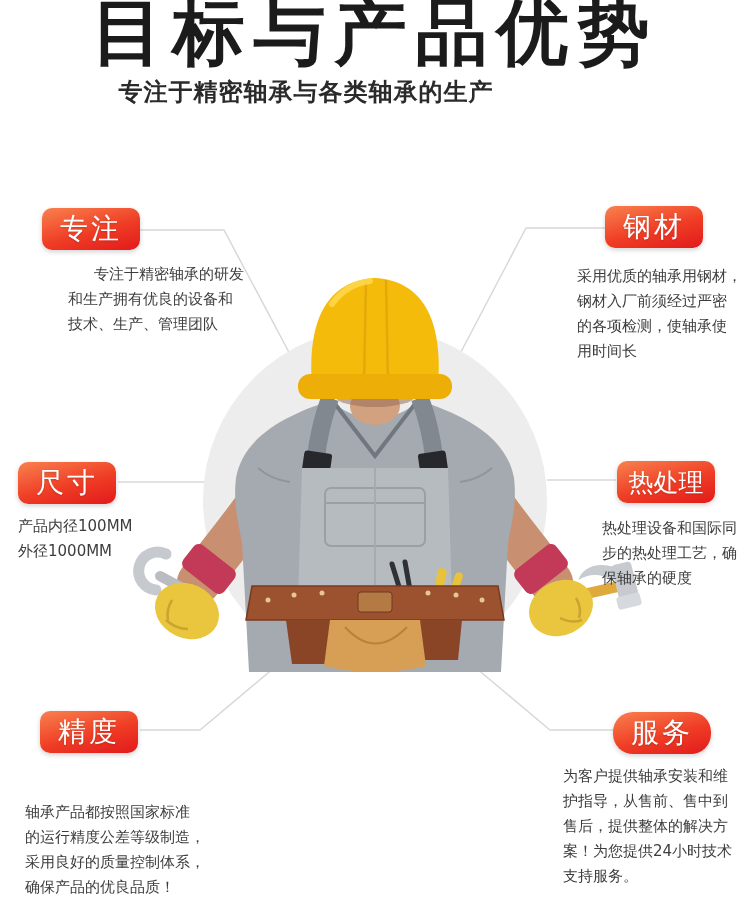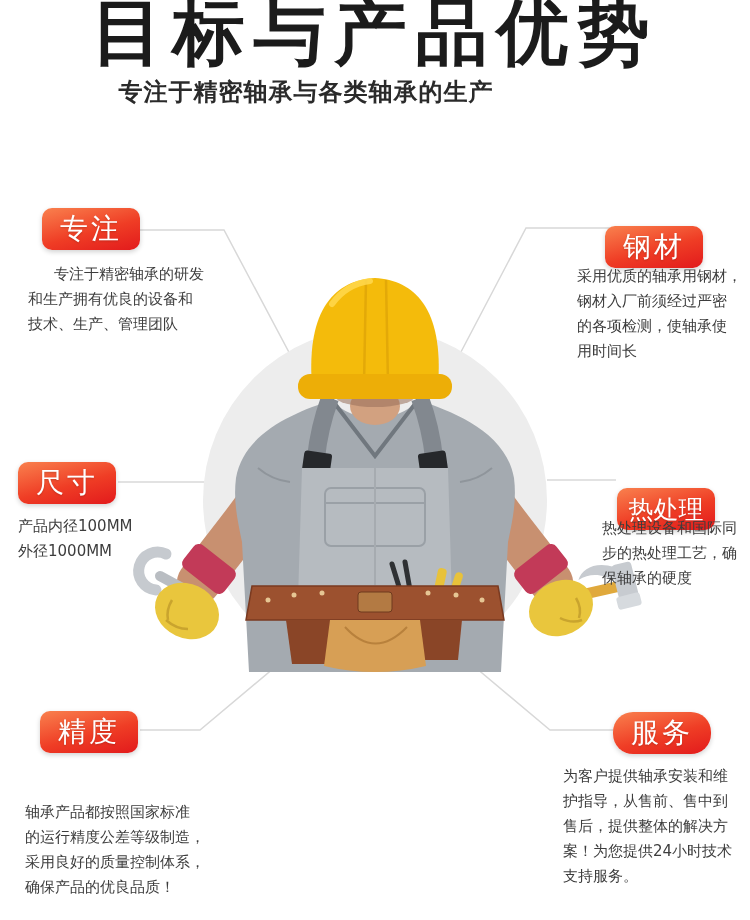--- a/index.html
+++ b/index.html
@@ -25,26 +25,26 @@
     color:#ffffff;font-size:28px;font-weight:400;letter-spacing:3px;
     display:flex;align-items:center;justify-content:center;
     box-shadow:0 2px 5px rgba(0,0,0,.18);
     text-shadow:0 1px 2px rgba(0,0,0,.18);
   }
   .badge.badge-3ch{font-size:25px;letter-spacing:0;}
   .desc{
     position:absolute;margin:0;white-space:pre-line;
     font-size:15px;line-height:25px;color:#3d3d3d;font-weight:500;text-align:left;
   }
-  .desc.indent{text-indent:26px;}
+  .desc.indent{text-indent:26px;margin-left:40px;}
   
   .pos-b1{left:42px;top:208px;}   .pos-d1{left:28px;top:262px;width:195px;}
-  .pos-b2{left:605px;top:226px;}  .pos-d2{left:577px;top:264px;width:180px;}
+  .pos-b2{left:605px;top:206px;}  .pos-d2{left:577px;top:264px;width:180px;}
   .pos-b3{left:18px;top:462px;}   .pos-d3{left:18px;top:514px;width:185px;}
-  .pos-b4{left:617px;top:461px;margin-top:27px;}  .pos-d4{left:602px;top:516px;width:160px;}
+  .pos-b4{left:617px;top:461px;}  .pos-d4{left:602px;top:516px;width:160px;}
   .pos-b5{left:40px;top:711px;}   .pos-d5{left:25px;top:800px;width:205px;}
   .pos-b6{left:613px;top:712px;border-radius:20px;}  .pos-d6{left:563px;top:764px;width:195px;}
 </style>
 </head>
 <body>
 
 <h1 class="page-title">目标与产品优势</h1>
 <h2 class="page-subtitle">专注于精密轴承与各类轴承的生产</h2>
 
 <svg class="scene" width="750" height="920" viewBox="0 0 750 920" xmlns="http://www.w3.org/2000/svg">

